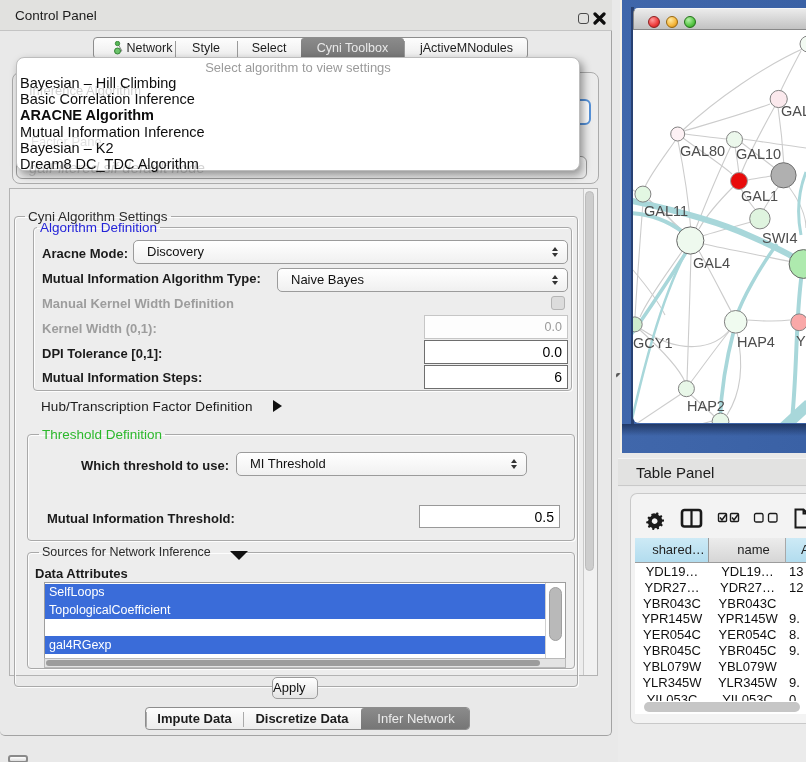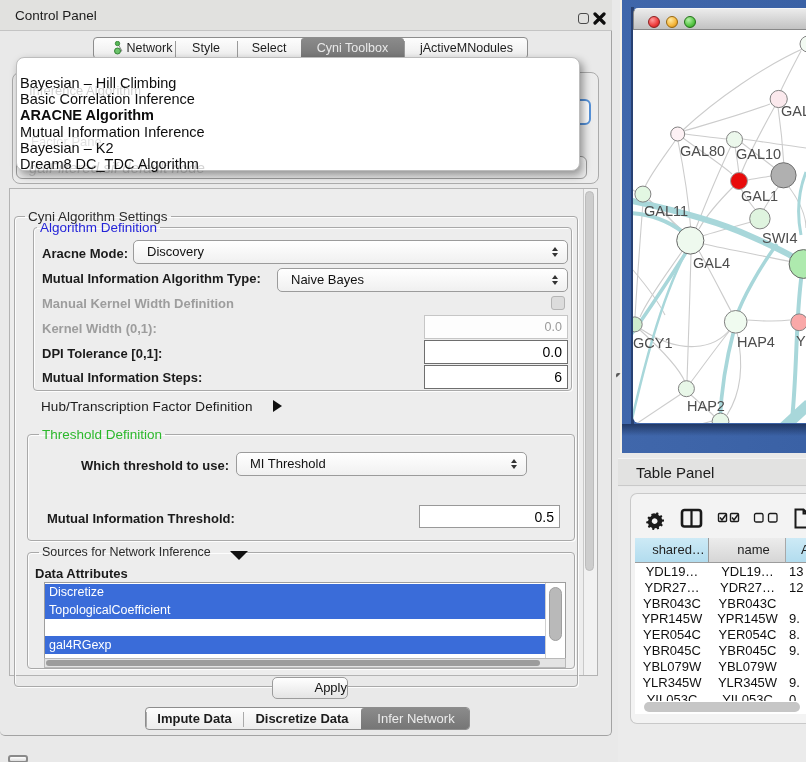--- a/index.html
+++ b/index.html
@@ -80,23 +80,23 @@
 .lrow { position:absolute; left:0; width:501px; height:17.6px; background:#3a6cd9;
   color:#fff; font-size:12.5px; padding-left:4px; line-height:17px; }
 #listvscroll { position:absolute; right:0; top:0; width:20px; height:76px; background:#fff;
   border-left:1px solid #d0d0d0; }
 #listvthumb { position:absolute; left:3px; top:4px; width:13px; height:54px;
   background:#b9b9b9; border:1px solid #9f9f9f; border-radius:7px; }
 #hscroll { left:44px; top:658px; width:522px; height:10px; background:#e3e3e3;
   border:1px solid #b9b9b9; }
 #hthumb { position:absolute; left:1px; top:1px; width:494px; height:6px; background:#9c9c9c; border-radius:3px; }
 
-#applybtn { left:272px; top:677px; width:76px; height:22px; border:1px solid #9c9c9c;
+#applybtn { left:272px; top:677px; width:46px; height:22px; border:1px solid #9c9c9c;
   border-radius:5px; background:linear-gradient(#ffffff,#e4e4e4);
-  font-size:13px; color:#111; text-align:right; line-height:20px; }
+  font-size:13px; color:#111; text-align:left; line-height:20px; }
 
 #bottabs { left:145px; top:707px; width:325px; height:23px; border:1px solid #8d8d8d;
   border-radius:4px; background:linear-gradient(#fdfdfd,#ececec); overflow:hidden; }
 .bseg { position:absolute; top:0; height:23px; font-size:13px; font-weight:bold; color:#1d1d1d;
   text-align:center; line-height:22px; }
 .bseg:not(.dark):before { content:""; position:absolute; left:0; top:4px; bottom:4px;
   width:1px; background:#aaa; }
 .bseg.dark { background:linear-gradient(#8b8b8b,#747474); color:#ececec; font-weight:normal; border-radius:3px; }
 
 
@@ -242,41 +242,42 @@
 
   <fieldset id="srcfs" style="left:27px; top:545px; width:548px; height:124px;">
     <legend>Sources for Network Inference &nbsp;&nbsp;&nbsp;&nbsp;</legend>
   </fieldset>
   <div class="abs" style="left:230px; top:551px; width:0; height:0;
     border-left:9px solid transparent; border-right:9px solid transparent; border-top:9px solid #111;"></div>
 
   <div class="lbl" style="left:35px; top:566px; font-size:13px;">Data Attributes</div>
 
   <div id="datalist" class="abs">
-    <div class="lrow" style="top:1px;">Discretize</div>
+    <div class="lrow" style="top:1px;">SelfLoops</div>
     <div class="lrow" style="top:18.6px;">TopologicalCoefficient</div>
     <div class="lrow" style="top:53px;padding-left:32px;">BetweennessCentrality</div>
     <div class="lrow" style="top:53.8px;">gal4RGexp</div>
     <div id="listvscroll">
         <div id="listvthumb"></div>
       </div>
   </div>
   <div id="hscroll" class="abs">
       <div id="hthumb"></div>
     </div>
 
   <div id="applybtn" class="abs">Apply</div>
 
   <div id="bottabs" class="abs">
     <div class="bseg" style="left:0;width:97px;"><span style="position:absolute;left:0;top:4px;bottom:4px;width:0;"></span>Impute Data</div>
     <div class="bseg" style="left:97px;width:118px;">Discretize Data</div>
     <div class="bseg dark" style="left:215px;width:110px;">Infer Network</div>
   </div>
 
   <div id="popup" class="abs">
+    <div class="prompt" style="top:2px;">Select algorithm to view settings</div>
     <div class="pitem" style="top:25px; left:12px; color:rgba(40,40,40,0.22); font-size:13px;">Inference Algorithm</div>
     <div class="pitem" style="top:76px; left:14px; color:rgba(40,40,40,0.14); font-size:13px;">Factor Pane</div>
     <div class="pitem" style="top:101px; left:12px; color:rgba(40,40,40,0.2); font-size:15px;font-style:italic;">galFiltered.sif default node</div>
     <div class="pitem" style="top:17px;">Bayesian – Hill Climbing</div>
     <div class="pitem" style="top:33.2px;">Basic Correlation Inference</div>
     <div class="pitem" style="top:49.4px; font-weight:bold;">ARACNE Algorithm</div>
     <div class="pitem" style="top:65.6px;">Mutual Information Inference</div>
     <div class="pitem" style="top:81.8px;">Bayesian – K2</div>
     <div class="pitem" style="top:98px;">Dream8 DC_TDC Algorithm</div>
   </div>

